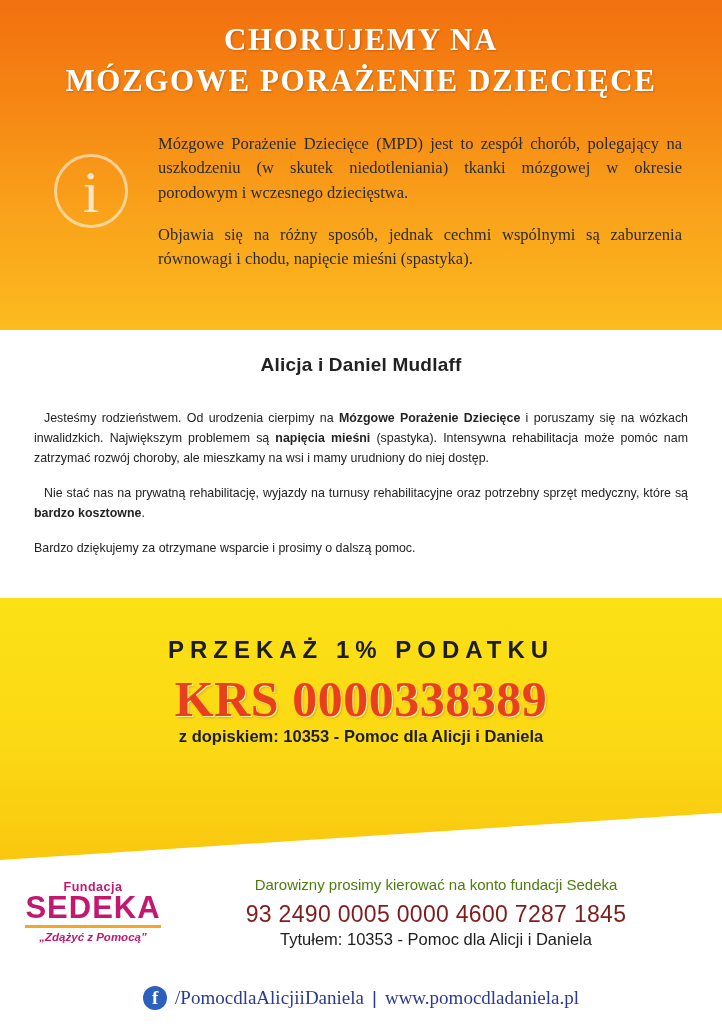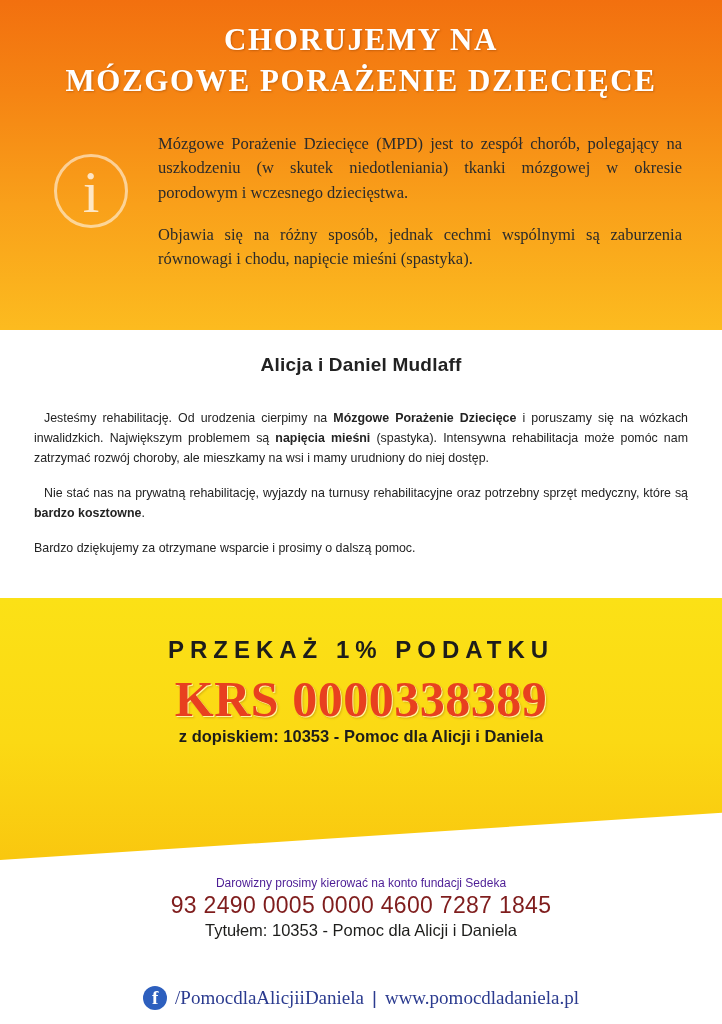--- a/index.html
+++ b/index.html
@@ -178,24 +178,24 @@
     font-style: italic;
     font-weight: bold;
     margin-top: 3px;
   }
   .bank-block {
     flex: 1;
     text-align: center;
     padding-top: 2px;
   }
   .bank-line1 {
-    font-size: 12px;
-    color: #4c1d95;
+    font-size: 15px;
+    color: #4d7c0f;
     font-weight: normal;
-    margin-bottom: 2px;
+    margin-bottom: 8px;
   }
   .bank-number {
     font-size: 23px;
     color: #7f1d1d;
     font-weight: normal;
     letter-spacing: .3px;
     margin-bottom: 2px;
   }
   .bank-title {
     font-size: 16.5px;
@@ -246,38 +246,46 @@
       <div class="info-icon">i</div>
       <p class="body-para">Mózgowe Porażenie Dziecięce (MPD) jest to zespół chorób, polegający na uszkodzeniu (w skutek niedotleniania) tkanki mózgowej w okresie porodowym i wczesnego dziecięstwa.</p>
       <p class="body-para">Objawia się na różny sposób, jednak cechmi wspólnymi są zaburzenia równowagi i chodu, napięcie mieśni (spastyka).</p>
     </div>
   </div>
 
   <div class="middle">
     <div class="names">Alicja i Daniel Mudlaff</div>
 
     <p class="story indent">
-      <span>Jesteśmy rehabilitację. Od urodzenia cierpimy na </span><b>Mózgowe Porażenie Dziecięce</b><span> i poruszamy się na wózkach inwalidzkich. Największym problemem są </span><b>napięcia mieśni</b><span> (spastyka). Intensywna rehabilitacja może pomóc nam zatrzymać rozwój choroby, ale mieszkamy na wsi i mamy urudniony do niej dostęp.</span>
+      <span>Jesteśmy rodzieństwem. Od urodzenia cierpimy na </span><b>Mózgowe Porażenie Dziecięce</b><span> i poruszamy się na wózkach inwalidzkich. Największym problemem są </span><b>napięcia mieśni</b><span> (spastyka). Intensywna rehabilitacja może pomóc nam zatrzymać rozwój choroby, ale mieszkamy na wsi i mamy urudniony do niej dostęp.</span>
     </p>
 
     <p class="story indent">
       <span>Nie stać nas na prywatną rehabilitację, wyjazdy na turnusy rehabilitacyjne oraz potrzebny sprzęt medyczny, które są </span><b>bardzo kosztowne</b><span>.</span>
     </p>
 
     <p class="story">Bardzo dziękujemy za otrzymane wsparcie  i prosimy o dalszą pomoc.</p>
   </div>
 
   <div class="yellow-band">
     <div class="przekaz">PRZEKAŻ 1% PODATKU</div>
     <div class="krs">KRS 0000338389</div>
     <div class="dopisek">z dopiskiem: 10353 - Pomoc dla Alicji i Daniela</div>
   </div>
 
   <div class="footer">
     <div class="footer-inner">
+      <div class="logo">
+        <div class="logo-fundacja">Fundacja</div>
+        <div class="logo-sedeka">
+          <span>SEDEKA</span>
+          <span class="accentbar"></span>
+        </div>
+        <div class="logo-slogan">„Zdążyć z Pomocą”</div>
+      </div>
 
       <div class="bank-block">
         <div class="bank-line1">Darowizny prosimy kierować na konto fundacji Sedeka</div>
         <div class="bank-number">93 2490 0005 0000 4600 7287 1845</div>
         <div class="bank-title">Tytułem: 10353 - Pomoc dla Alicji i Daniela</div>
       </div>
     </div>
 
     <div class="social">
       <span class="fb-icon">f</span>

